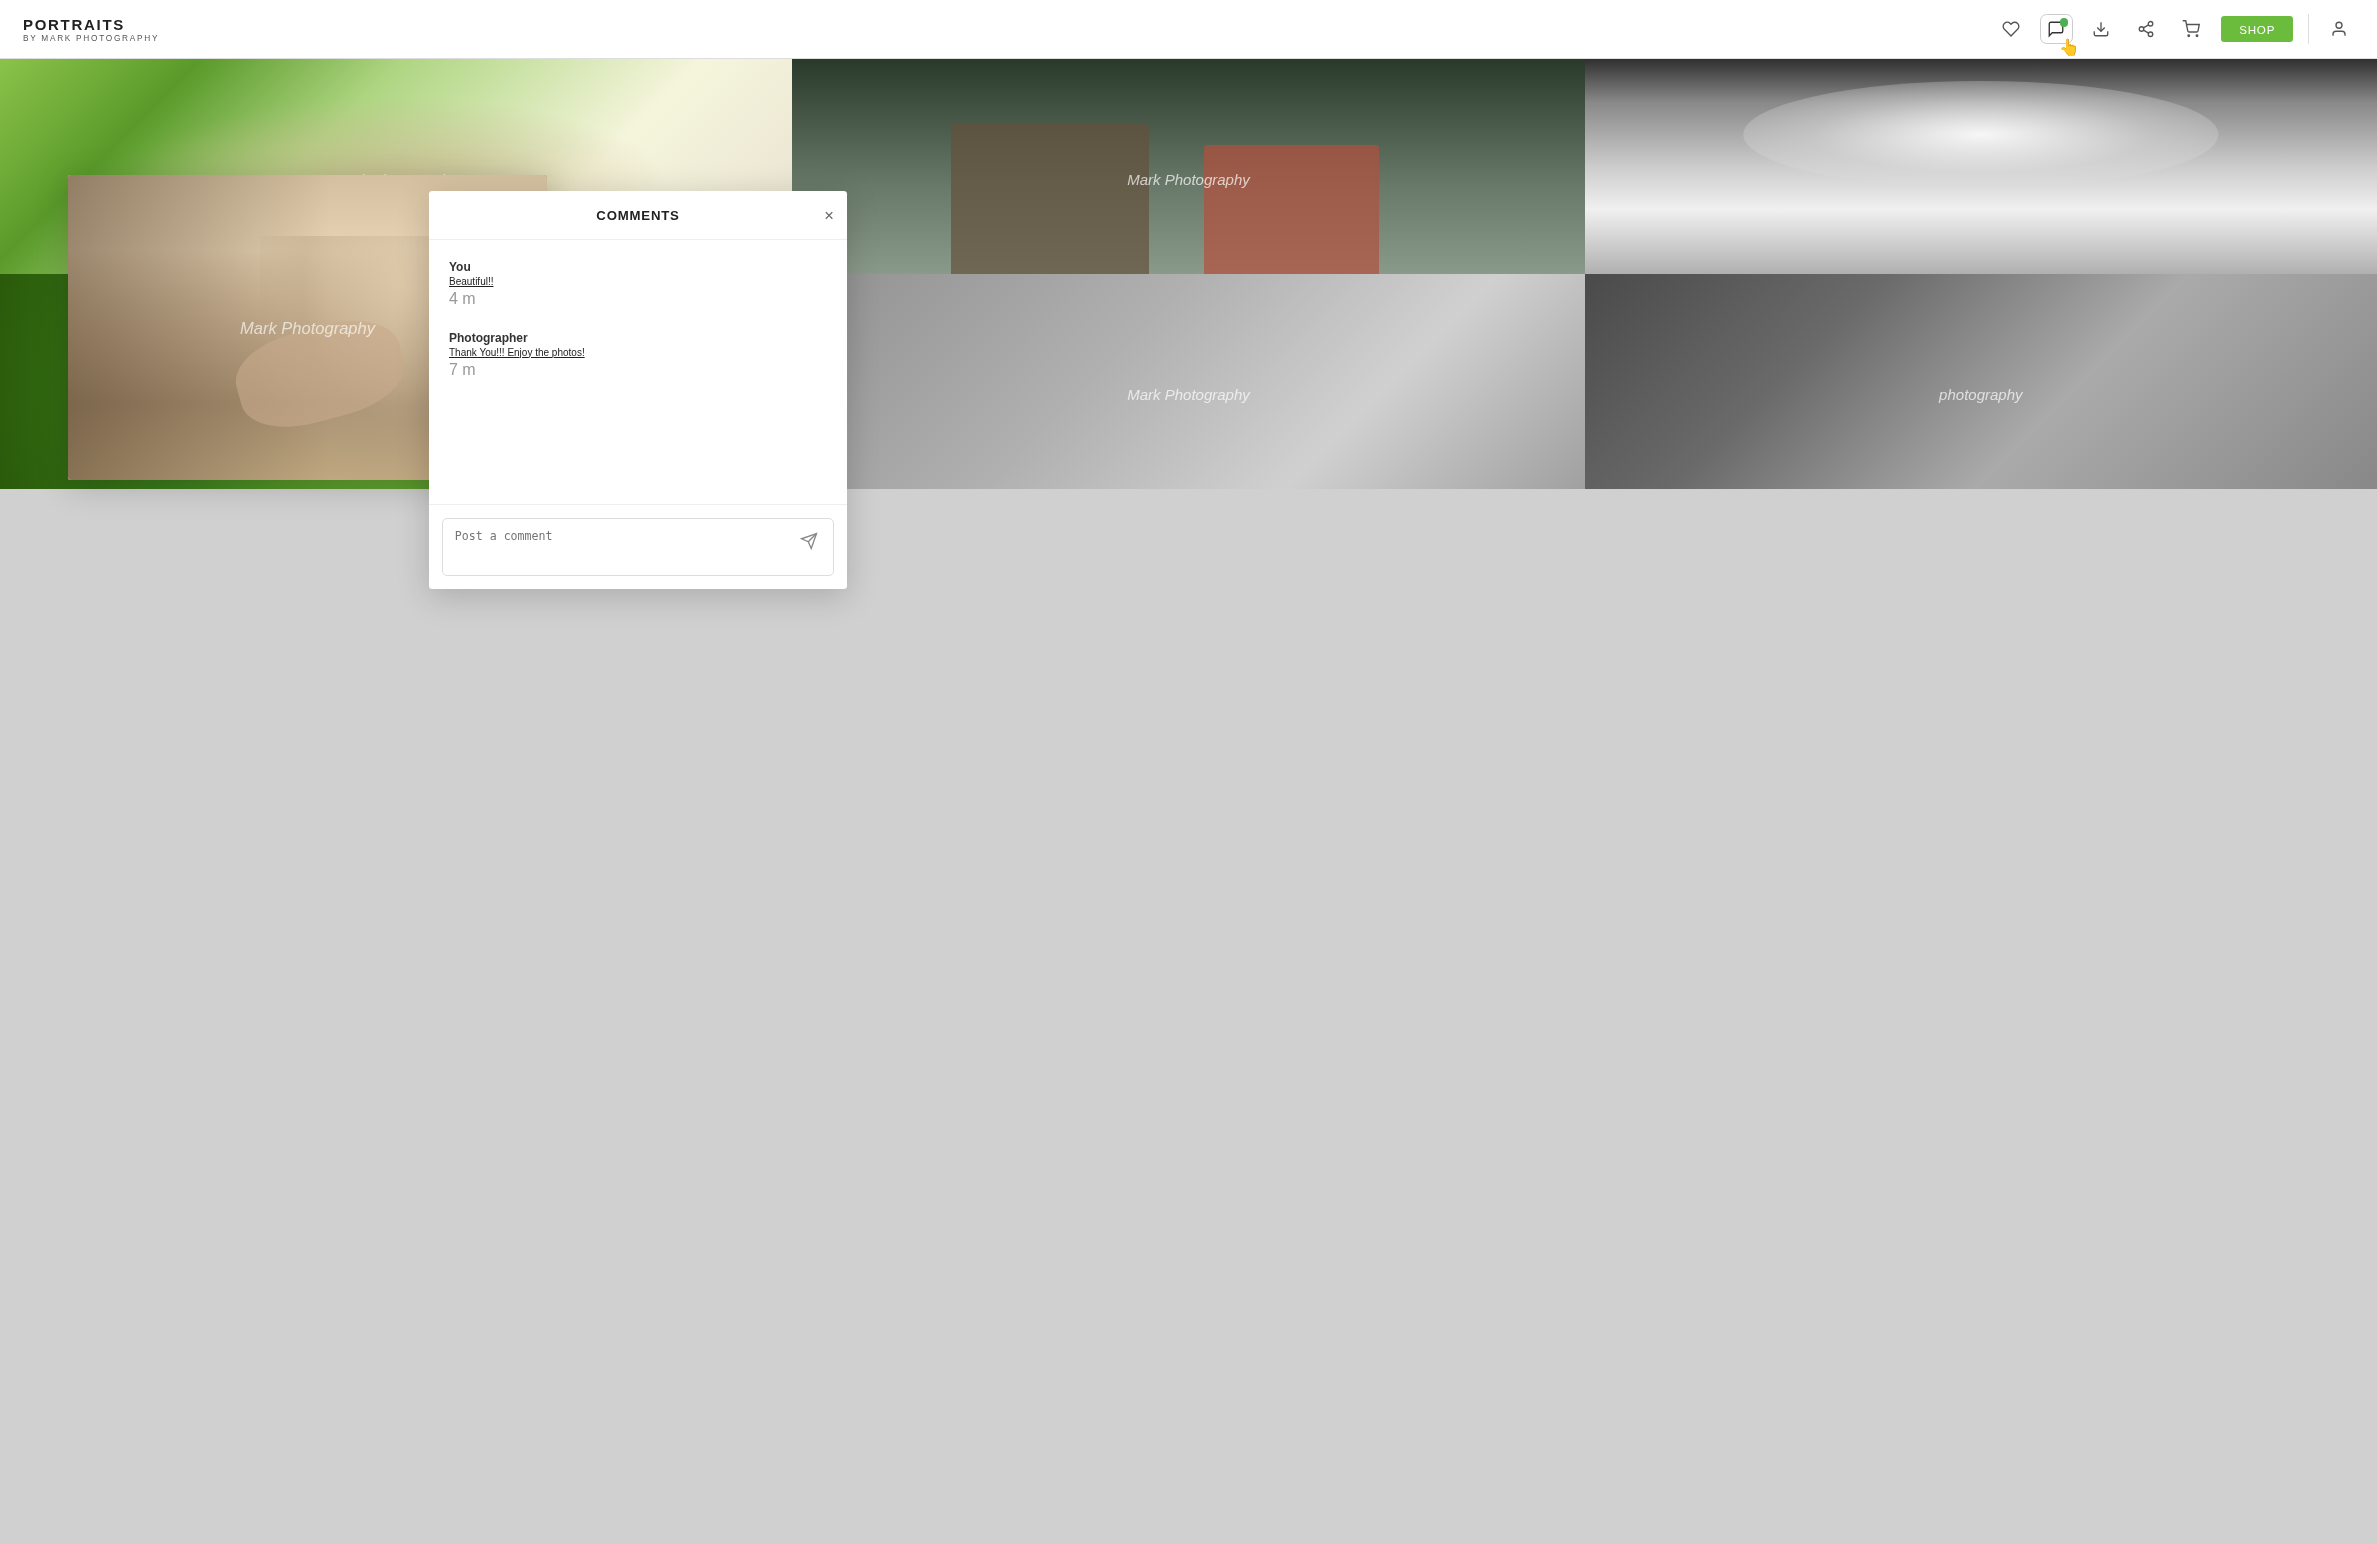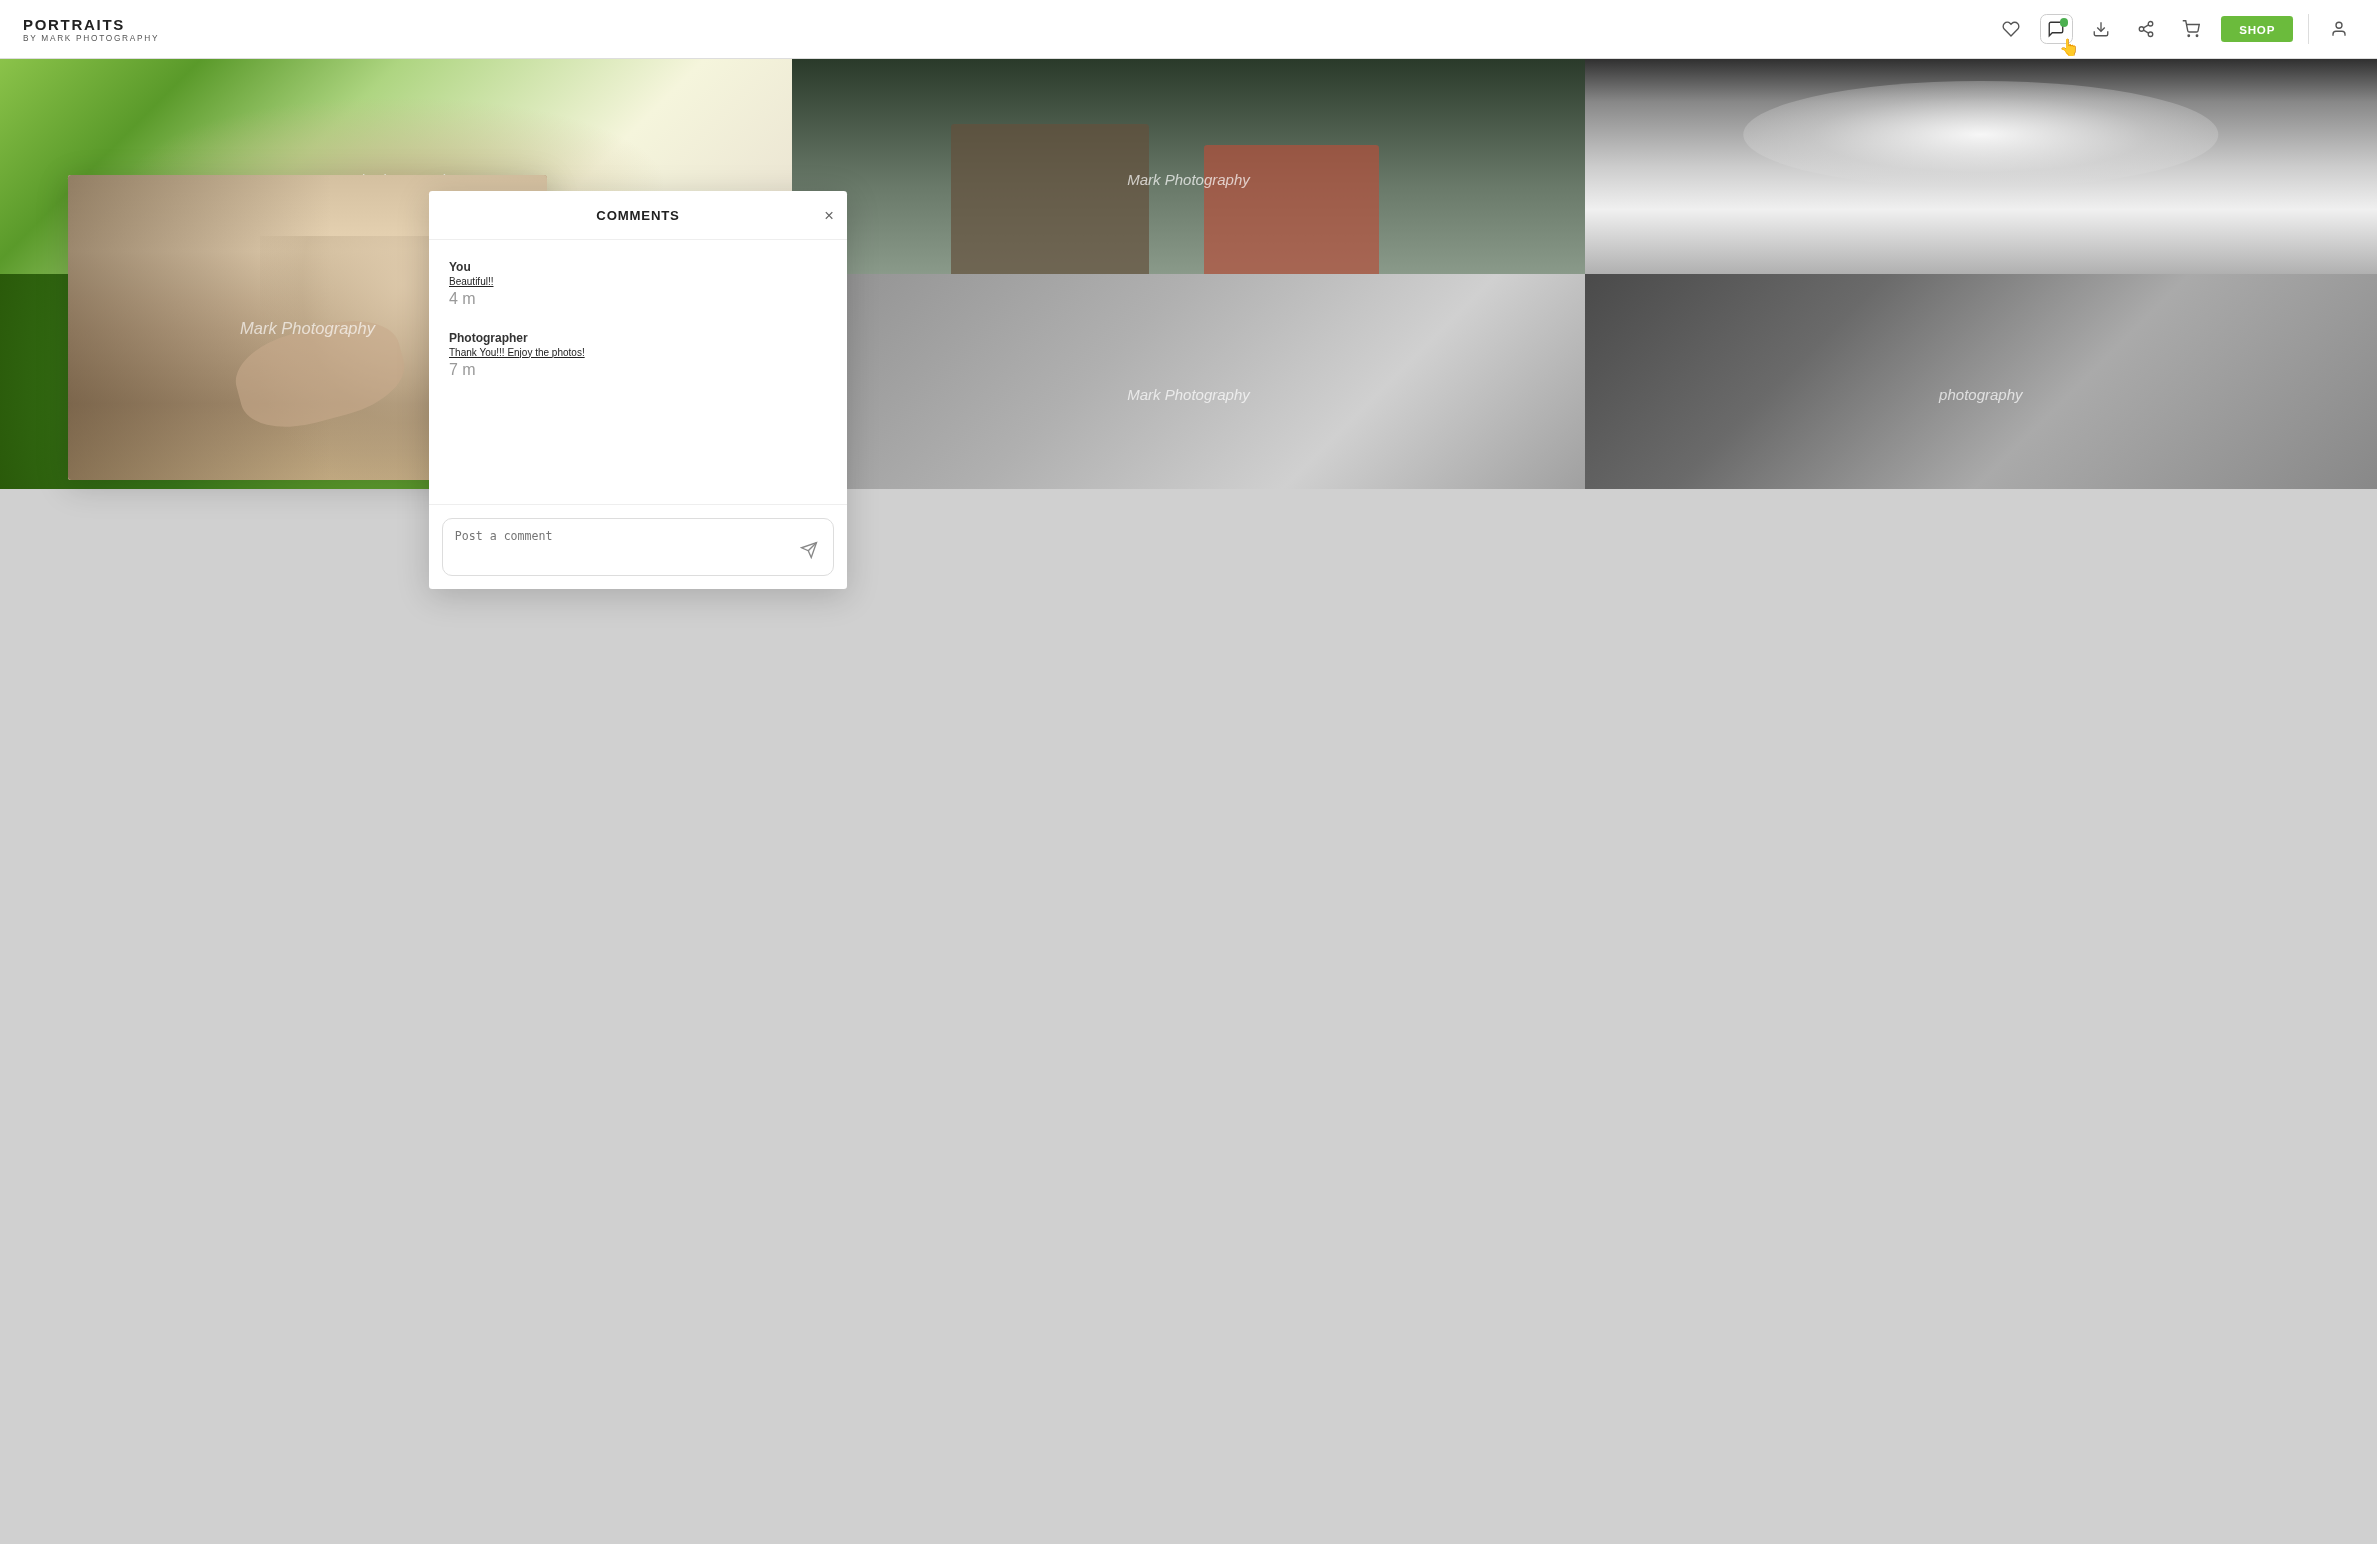--- a/index.html
+++ b/index.html
@@ -47,21 +47,21 @@
       font-size: 16.5px;
     }
     .header-divider { width: 0.8px; height: 30px; background: #ddd; }
     .shop-btn {
       background: #6bbb3c;
       color: #fff;
       border: none;
       border-radius: 3.3px;
       padding: 6.6px 18px;
       font-size: 11.6px;
-      font-weight: 700;
+      font-weight: 400;
       letter-spacing: 0.8px;
       cursor: pointer;
     }
 
     
     .gallery-container {
       position: relative;
       width: 100%;
       height: calc(100vh - 59px);
       overflow: hidden;
@@ -199,23 +199,23 @@
     .comment-item { margin-bottom: 23px; }
     .comment-author { font-size: 12px; font-weight: 700; color: #333; margin-bottom: 1.7px; }
     .comment-text { font-size: 10px; color: #222; margin-bottom: 3.3px; text-decoration: underline; }
     .comment-time { font-size: 16px; color: #999; }
     .comments-footer {
       padding: 13.2px;
       border-top: 0.8px solid #eee;
     }
     .comment-input-wrapper {
       display: flex;
-      align-items: flex-end;
+      align-items: flex-start;
       border: 0.8px solid #ddd;
-      border-radius: 10px;
+      border-radius: 5px;
       padding: 10px 11.6px;
       background: #fff;
       min-height: 58px;
       position: relative;
     }
     .comment-input {
       flex: 1;
       border: none;
       outline: none;
       font-size: 11.6px;

